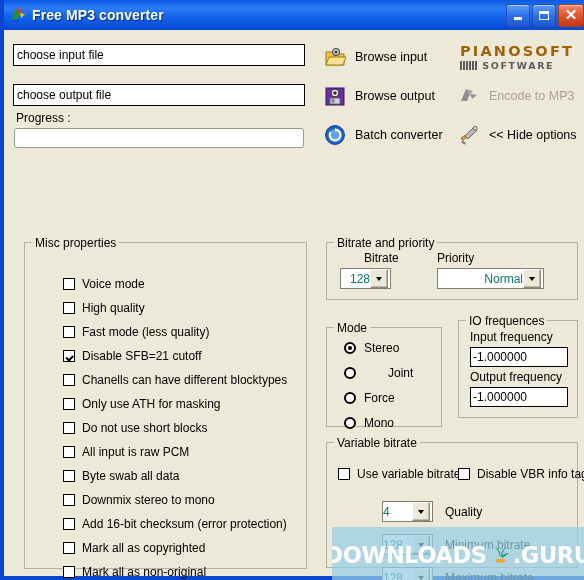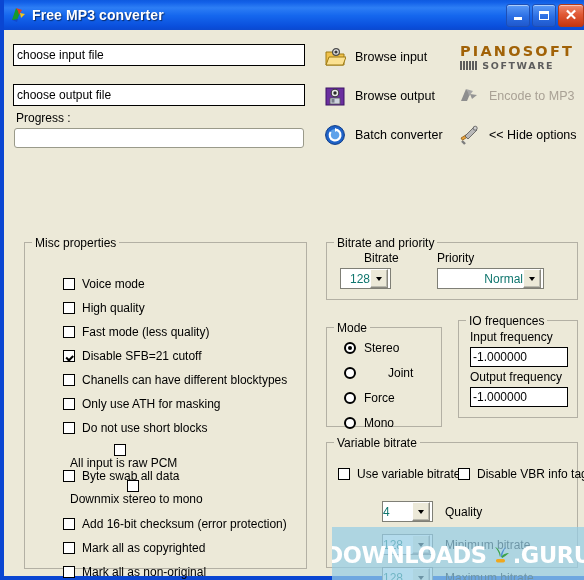--- a/index.html
+++ b/index.html
@@ -268,29 +268,29 @@
         <span class="lbl">Chanells can have different blocktypes</span>
       </div>
       <div class="cbrow" style="left:38px;top:153px;">
         <span class="cb"></span>
         <span class="lbl">Only use ATH for masking</span>
       </div>
       <div class="cbrow" style="left:38px;top:177px;">
         <span class="cb"></span>
         <span class="lbl">Do not use short blocks</span>
       </div>
-      <div class="cbrow" style="left:38px;top:201px;flex-direction:column;">
+      <div class="cbrow" style="left:38px;top:201px;">
         <span class="cb"></span>
         <span class="lbl">All input is raw PCM</span>
       </div>
       <div class="cbrow" style="left:38px;top:225px;">
         <span class="cb"></span>
         <span class="lbl">Byte swab all data</span>
       </div>
-      <div class="cbrow" style="left:38px;top:237px;flex-direction:column;">
+      <div class="cbrow" style="left:38px;top:249px;">
         <span class="cb"></span>
         <span class="lbl">Downmix stereo to mono</span>
       </div>
       <div class="cbrow" style="left:38px;top:273px;">
         <span class="cb"></span>
         <span class="lbl">Add 16-bit checksum (error protection)</span>
       </div>
       <div class="cbrow" style="left:38px;top:297px;">
         <span class="cb"></span>
         <span class="lbl">Mark all as copyrighted</span>

